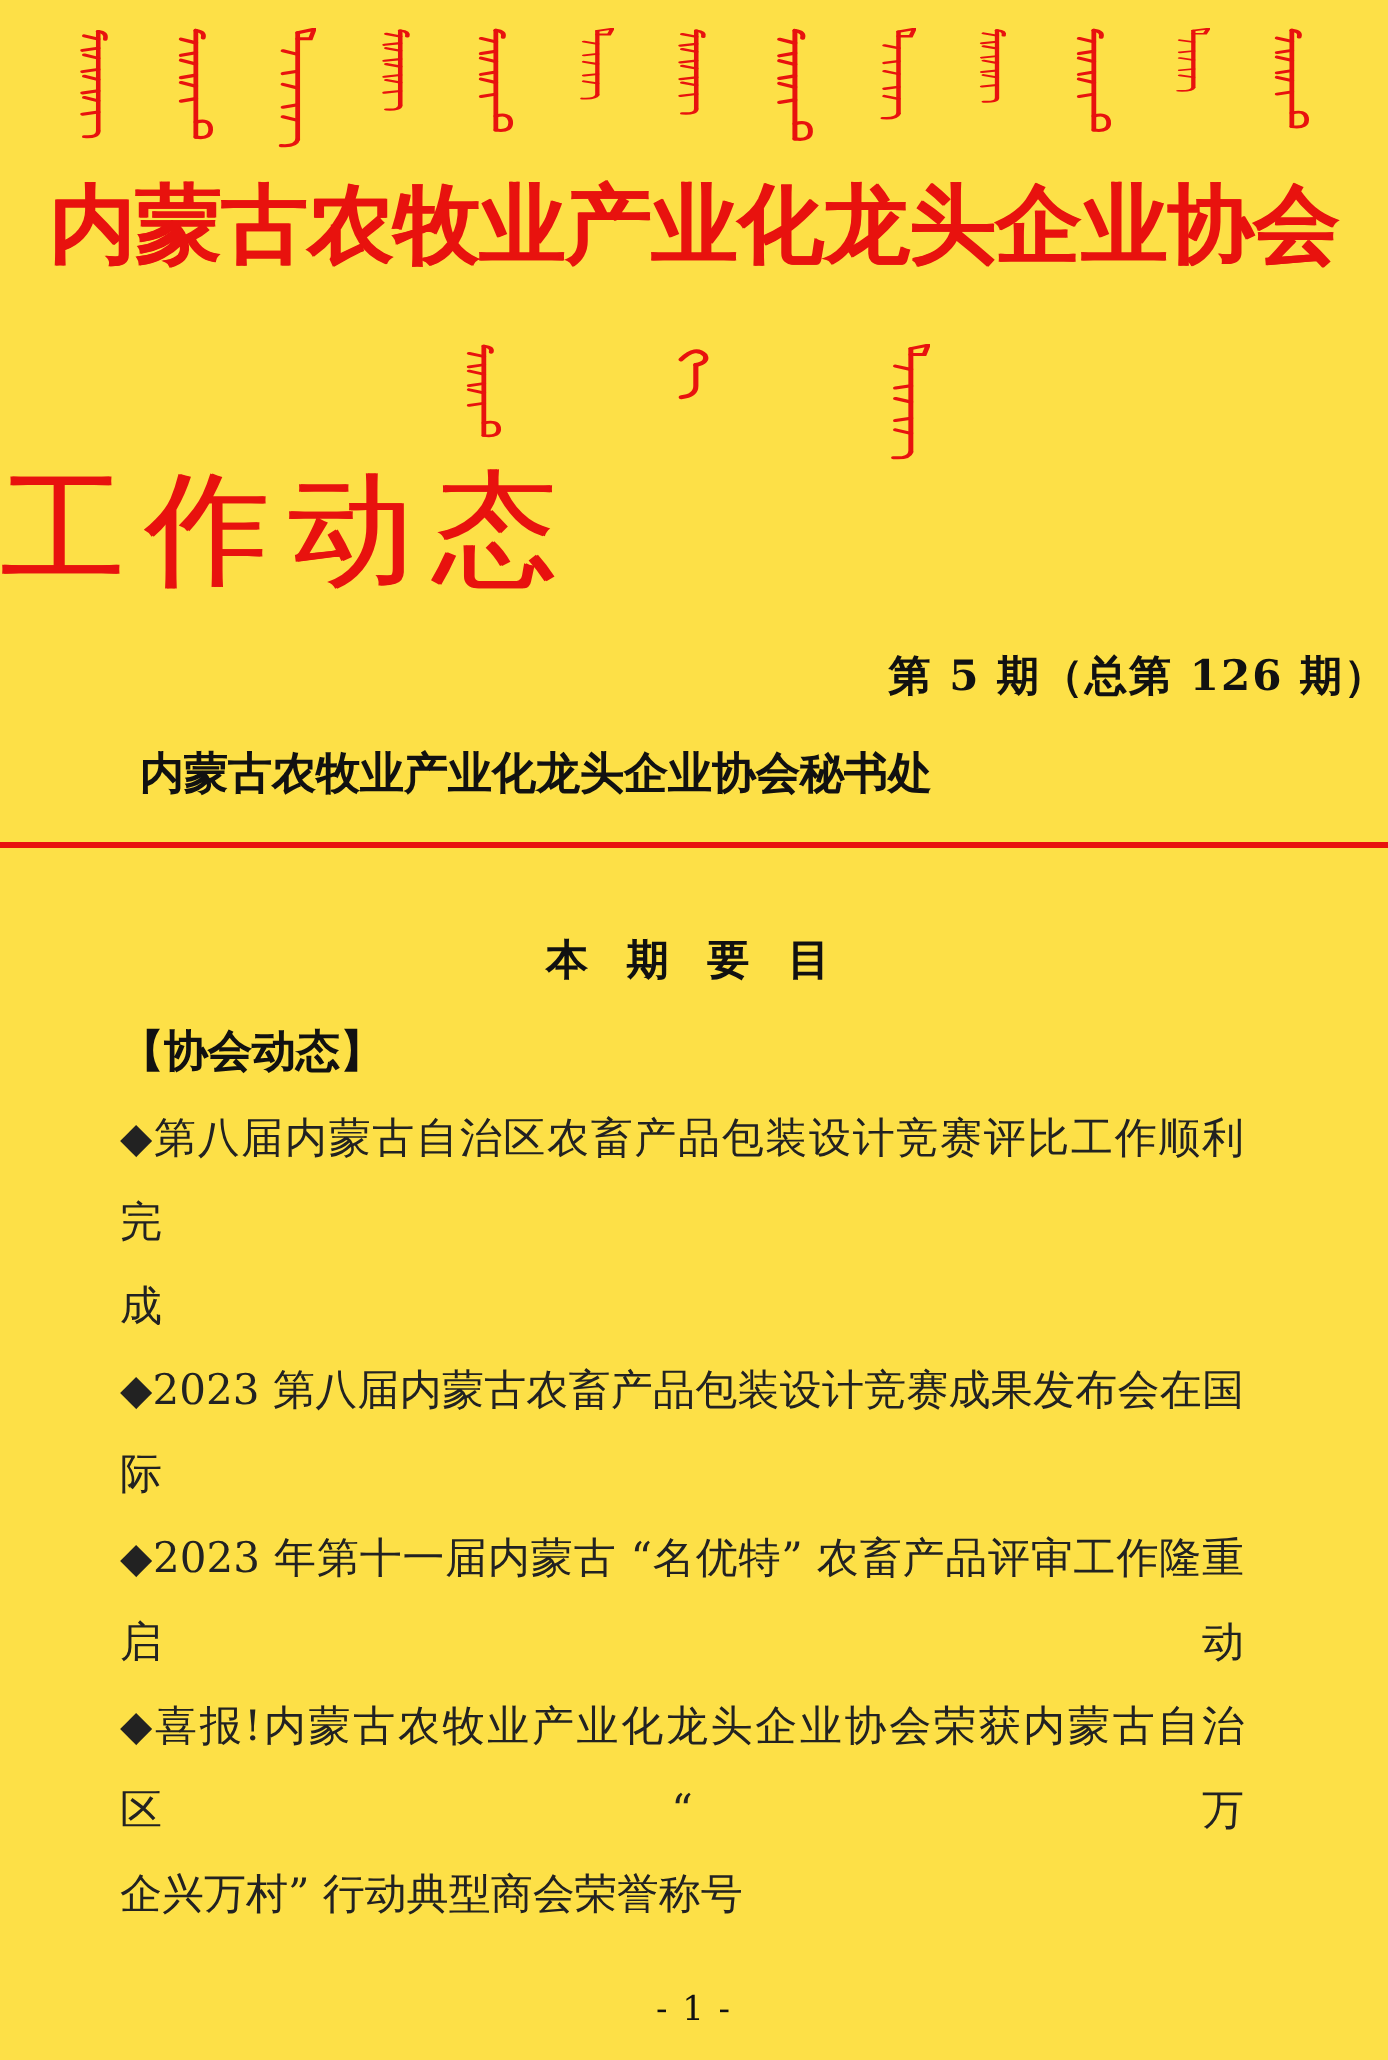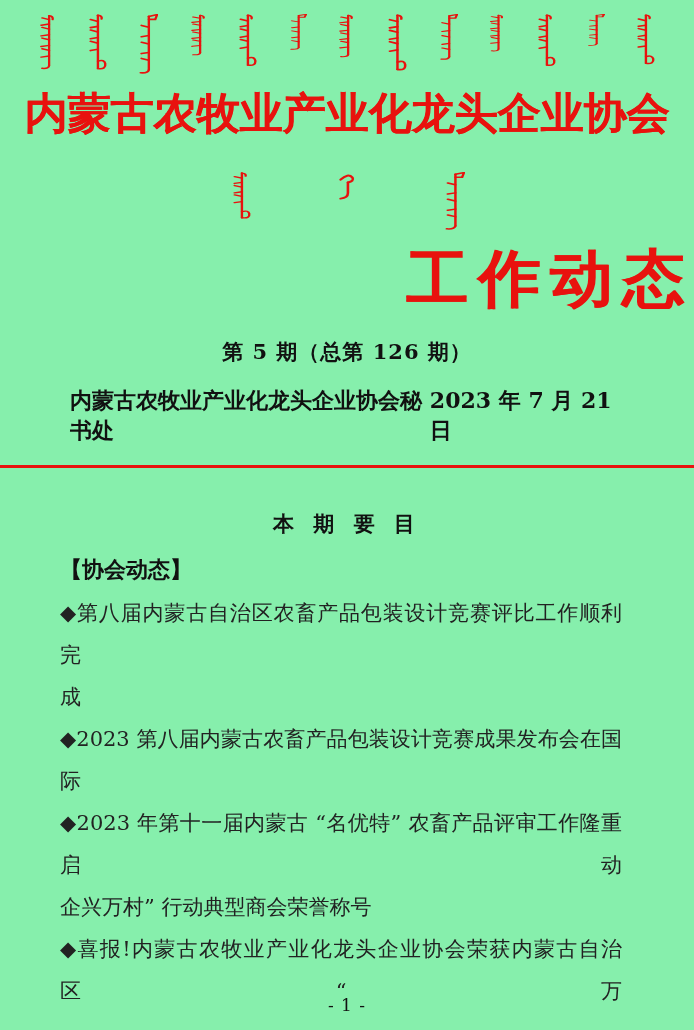--- a/index.html
+++ b/index.html
@@ -2,21 +2,21 @@
 <html><head>
 <meta charset="utf-8">
 <style>
   :root{
     --red:#e8120e;
     --ink:#1f1f1f;
   }
   html,body{margin:0;padding:0;background:#ffffff;}
   .page{
     width:694px;height:1030px;position:relative;margin:0 auto;
-    background:#86efac;overflow:hidden;
+    background:#fde047;overflow:hidden;
     font-family:"DejaVu Serif","Liberation Serif",serif;
     color:var(--ink);
   }
   
   .mongol-top{
     display:flex;justify-content:space-between;align-items:flex-start;
     margin:14px 38px 0 36px;height:64px;
   }
   .mongol-mid{
     display:flex;justify-content:center;align-items:flex-start;gap:84px;
@@ -25,27 +25,27 @@
   .mg{display:block;}
   
   .main-title{
     text-align:center;color:var(--red);
     font-size:43px;font-weight:bold;line-height:1.35;
     margin-top:6px;letter-spacing:0px;
     text-shadow:0.6px 0 0 currentColor;
     white-space:nowrap;
   }
   .work-title{
-    text-align:right;color:var(--red);
-    font-size:62px;font-weight:bold;line-height:1.0;
-    letter-spacing:10px;margin-top:18px;
+    text-align:left;color:var(--red);
+    font-size:62px;font-weight:normal;line-height:1.0;
+    letter-spacing:10px;margin-top:4px;
     text-shadow:1px 0 0 currentColor;
   }
   .issue-line{
-    text-align:center;font-size:21px;font-weight:bold;color:#111;
+    text-align:right;font-size:21px;font-weight:bold;color:#111;
     margin-top:28px;letter-spacing:1px;
   }
   .pub-row{
     display:flex;justify-content:space-between;align-items:baseline;
     margin:20px 72px 0 70px;font-size:22px;font-weight:600;color:#111;
   }
   .red-rule{height:3px;background:var(--red);margin-top:19px;}
   
   .toc-head{
     text-align:center;font-family:"DejaVu Sans","Liberation Sans",sans-serif;
@@ -151,21 +151,20 @@
         <use href="#mg-c"></use>
       </svg>
   </div>
 
   <div class="work-title">工作动态</div>
 
   <div class="issue-line">第 5 期（总第 126 期）</div>
 
   <div class="pub-row">
     <span>内蒙古农牧业产业化龙头企业协会秘书处</span>
-    <span>2023 年 7 月 21 日</span>
   </div>
 
   <div class="red-rule"></div>
 
   <div class="toc-head">本 期 要 目</div>
 
   <div class="section-head">【协会动态】</div>
 
   <div class="toc-items">
 
@@ -176,21 +175,21 @@
 
     <div>
       <div class="toc-line jl"><span>◆</span><span>2023 第八届内蒙古农畜产品包装设计竞赛成果发布会在国际</span></div>
     </div>
 
     <div>
       <div class="toc-line jl"><span>◆</span><span>2023 年第十一届内蒙古 “名优特” 农畜产品评审工作隆重启动</span></div>
     </div>
 
     <div>
+      <div class="toc-line jl"><span>◆</span><span>喜报!内蒙古农牧业产业化龙头企业协会荣获内蒙古自治区“万</span></div>
       <div class="toc-line">企兴万村” 行动典型商会荣誉称号</div>
-      <div class="toc-line jl"><span>◆</span><span>喜报!内蒙古农牧业产业化龙头企业协会荣获内蒙古自治区“万</span></div>
     </div>
 
   </div>
 
   <div class="page-footer">- 1 -</div>
 
 </div>
 
 </body></html>

